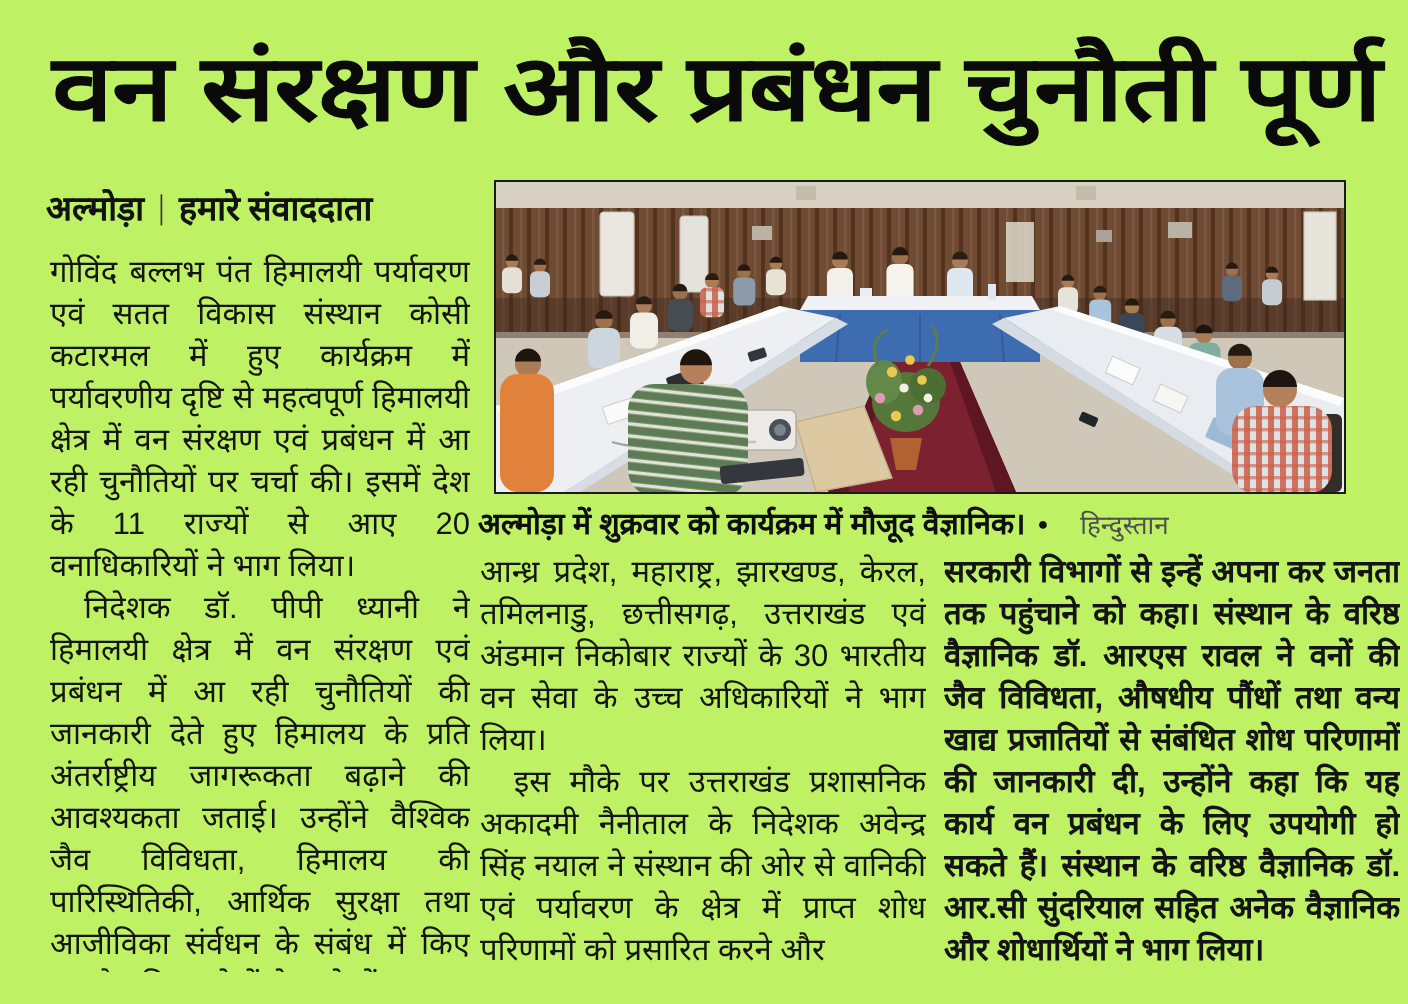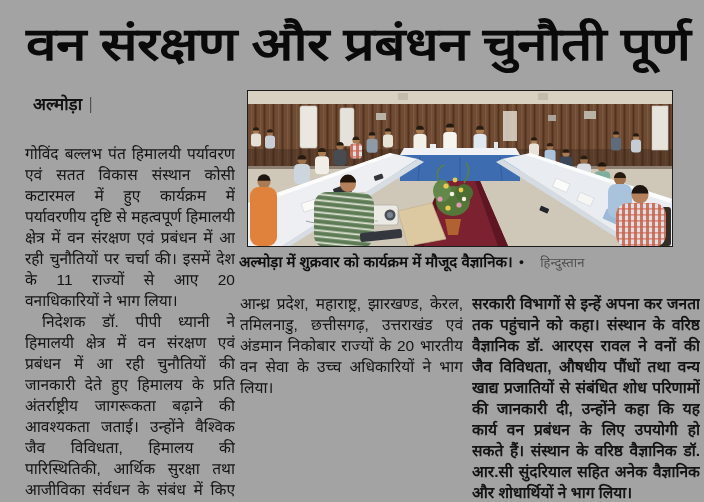--- a/index.html
+++ b/index.html
@@ -1,74 +1,75 @@
 <!DOCTYPE html>
 <html><head>
 <meta charset="utf-8">
 <style>
   html,body { margin:0; padding:0; background:#e9e9e9; }
   .page {
     position:relative; width:704px; height:502px; margin:0 auto;
-    background:#a3a3a3; overflow:hidden;
+    background:#bef264; overflow:hidden;
     font-family:"Liberation Sans", sans-serif;
     color:#161616;
   }
   
   .headline {
     position:absolute; left:26px; top:2px; width:668px; height:84px;
     display:flex; align-items:center; overflow:visible;
   }
   .headline .h-text {
     display:inline-block; white-space:nowrap;
     font-size:46px; font-weight:700; color:#0a0a0a;
     letter-spacing:-0.5px; line-height:80px;
   }
   
   .byline {
-    position:absolute; left:33px; top:92px;
+    position:absolute; left:23px; top:92px;
     font-size:17px; font-weight:700; color:#121212;
     display:flex; align-items:baseline; gap:7px; white-space:nowrap;font-family:Liberation Serif, serif;
   }
   .byline .divider { font-weight:400; color:#333; transform:translateY(-1px); }
   
   .photo-frame {
     position:absolute; left:247px; top:90px; width:426px; height:157px;
     border:1px solid #1b1b1b; box-sizing:border-box; background:#cfc7b8;
   }
   .photo-frame svg { display:block; width:100%; height:100%; }
   
   .caption {
     position:absolute; left:239px; top:251px; width:462px;
     font-size:15px; font-weight:700; color:#0e0e0e; white-space:nowrap;
   }
   .caption .bullet { font-size:9px; margin-left:6px; vertical-align:2px; color:#111; }
   .caption .credit { font-weight:400; font-size:13px; color:#4f4f4f; margin-left:16px; }
   
   .bodycol {
     position:absolute; text-align:justify;
-    font-size:15.5px; line-height:21px; color:#141414; overflow:hidden;margin-top:17px;
+    font-size:15.5px; line-height:21px; color:#141414; overflow:hidden;
   }
   .bodycol p { margin:0; }
   .bodycol p.indent { text-indent:17px; }
   .col1 { left:25px;  top:126px; width:210px; height:360px; }
   .col2 { left:240px; top:276px; width:223px; height:210px; }
   .col3 { left:472px; top:276px; width:228px; height:210px;font-weight:bold; }
 </style>
 </head>
 <body>
 
 <div class="page">
 
   <div class="headline">
     <span class="h-text" style="transform-origin: left center; transform: scaleX(1.194);">वन संरक्षण और प्रबंधन चुनौती पूर्ण</span>
   </div>
 
   <div class="byline">
     <span>अल्मोड़ा</span>
     <span class="divider">|</span>
+    <span>हमारे संवाददाता</span>
   </div>
 
   <div class="photo-frame">
     <svg viewBox="0 0 424 155" preserveAspectRatio="none">
       <defs>
         <pattern id="wood" width="9" height="60" patternUnits="userSpaceOnUse">
           <rect width="9" height="60" fill="#6f4b34"></rect>
           <rect x="6.5" width="2" height="60" fill="#53321e"></rect>
           <rect x="3" width="1.2" height="60" fill="#7d5840"></rect>
         </pattern>
@@ -299,19 +300,20 @@
 
   <div class="caption">
     <span>अल्मोड़ा में शुक्रवार को कार्यक्रम में मौजूद वैज्ञानिक।</span><span class="bullet">●</span><span class="credit">हिन्दुस्तान</span>
   </div>
 
   <div class="bodycol col1">
     <p>गोविंद बल्लभ पंत हिमालयी पर्यावरण एवं सतत विकास संस्थान कोसी कटारमल में हुए कार्यक्रम में पर्यावरणीय दृष्टि से महत्वपूर्ण हिमालयी क्षेत्र में वन संरक्षण एवं प्रबंधन में आ रही चुनौतियों पर चर्चा की। इसमें देश के 11 राज्यों से आए 20 वनाधिकारियों ने भाग लिया।</p>
     <p class="indent">निदेशक डॉ. पीपी ध्यानी ने हिमालयी क्षेत्र में वन संरक्षण एवं प्रबंधन में आ रही चुनौतियों की जानकारी देते हुए हिमालय के प्रति अंतर्राष्ट्रीय जागरूकता बढ़ाने की आवश्यकता जताई। उन्होंने वैश्विक जैव विविधता, हिमालय की पारिस्थितिकी, आर्थिक सुरक्षा तथा आजीविका संर्वधन के संबंध में किए गए वैज्ञानिक शोधों के बारे में बताया। कार्यक्रम में असम, मध्य प्रदेश, उड़ीसा,</p>
   </div>
   <div class="bodycol col2">
-    <p>आन्ध्र प्रदेश, महाराष्ट्र, झारखण्ड, केरल, तमिलनाडु, छत्तीसगढ़, उत्तराखंड एवं अंडमान निकोबार राज्यों के 20 भारतीय वन सेवा के उच्च अधिकारियों ने भाग लिया।</p>
+    <p>आन्ध्र प्रदेश, महाराष्ट्र, झारखण्ड, केरल, तमिलनाडु, छत्तीसगढ़, उत्तराखंड एवं अंडमान निकोबार राज्यों के 30 भारतीय वन सेवा के उच्च अधिकारियों ने भाग लिया।</p>
+    <p class="indent">इस मौके पर उत्तराखंड प्रशासनिक अकादमी नैनीताल के निदेशक अवेन्द्र सिंह नयाल ने संस्थान की ओर से वानिकी एवं पर्यावरण के क्षेत्र में प्राप्त शोध परिणामों को प्रसारित करने और</p>
   </div>
   <div class="bodycol col3">
     <p>सरकारी विभागों से इन्हें अपना कर जनता तक पहुंचाने को कहा। संस्थान के वरिष्ठ वैज्ञानिक डॉ. आरएस रावल ने वनों की जैव विविधता, औषधीय पौंधों तथा वन्य खाद्य प्रजातियों से संबंधित शोध परिणामों की जानकारी दी, उन्होंने कहा कि यह कार्य वन प्रबंधन के लिए उपयोगी हो सकते हैं। संस्थान के वरिष्ठ वैज्ञानिक डॉ. आर.सी सुंदरियाल सहित अनेक वैज्ञानिक और शोधार्थियों ने भाग लिया।</p>
   </div>
 
 </div>
 
 </body></html>

